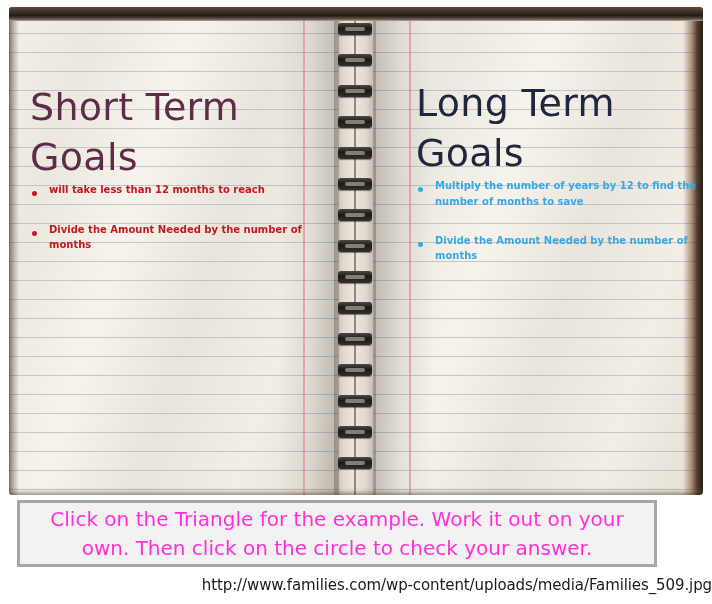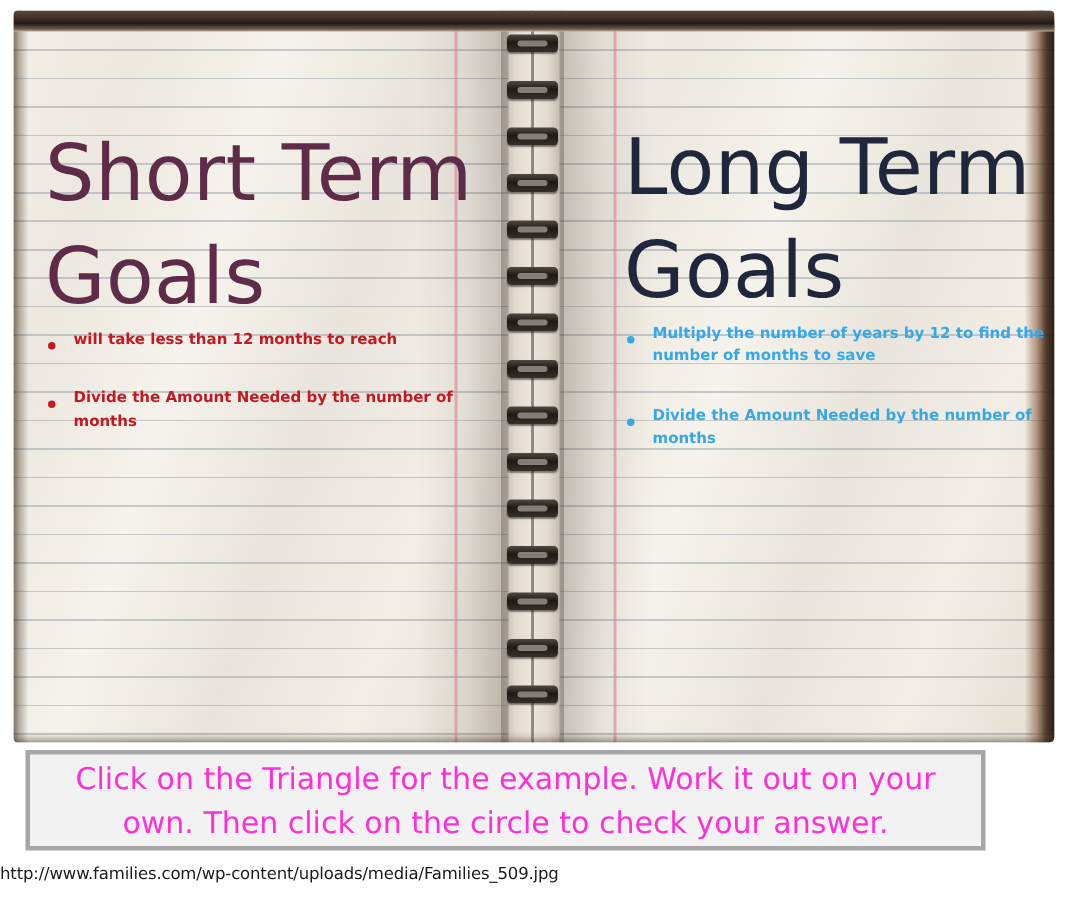--- a/index.html
+++ b/index.html
@@ -198,21 +198,21 @@
   .col {
     position: absolute;
     z-index: 8;
   }
   .col.left-col  { left: 30px;  top: 82px;  width: 300px; }
   .col.right-col { left: 388px; top: 78px;  width: 300px; margin-left: 28px; }
 
   .heading {
     font-family: "DejaVu Sans", sans-serif;
     font-weight: 400;
-    font-size: 52px;
+    font-size: 38px;
     line-height: 1.32;
     letter-spacing: 0.3px;
     margin: 0;
     white-space: nowrap;
   }
   .heading.short { color: #5e2b48; }
   .heading.long  { color: #20263c; }
 
   ul.bullets {
     list-style: none;
@@ -266,23 +266,23 @@
     color: #ff2fd8;
     white-space: pre-line;
   }
 
   
   #source-url {
     position: absolute;
     left: 0;
     top: 576px;
     width: 712px;
-    text-align: left;
-    font-family: "DejaVu Sans", sans-serif;
-    font-size: 11px;
+    text-align: right;
+    font-family: "DejaVu Sans", sans-serif;
+    font-size: 15px;
     color: #1a1a1a;
     letter-spacing: -0.1px;
   }
 </style>
 </head>
 <body>
 
 <div id="slide">
 
   <div id="notebook">

